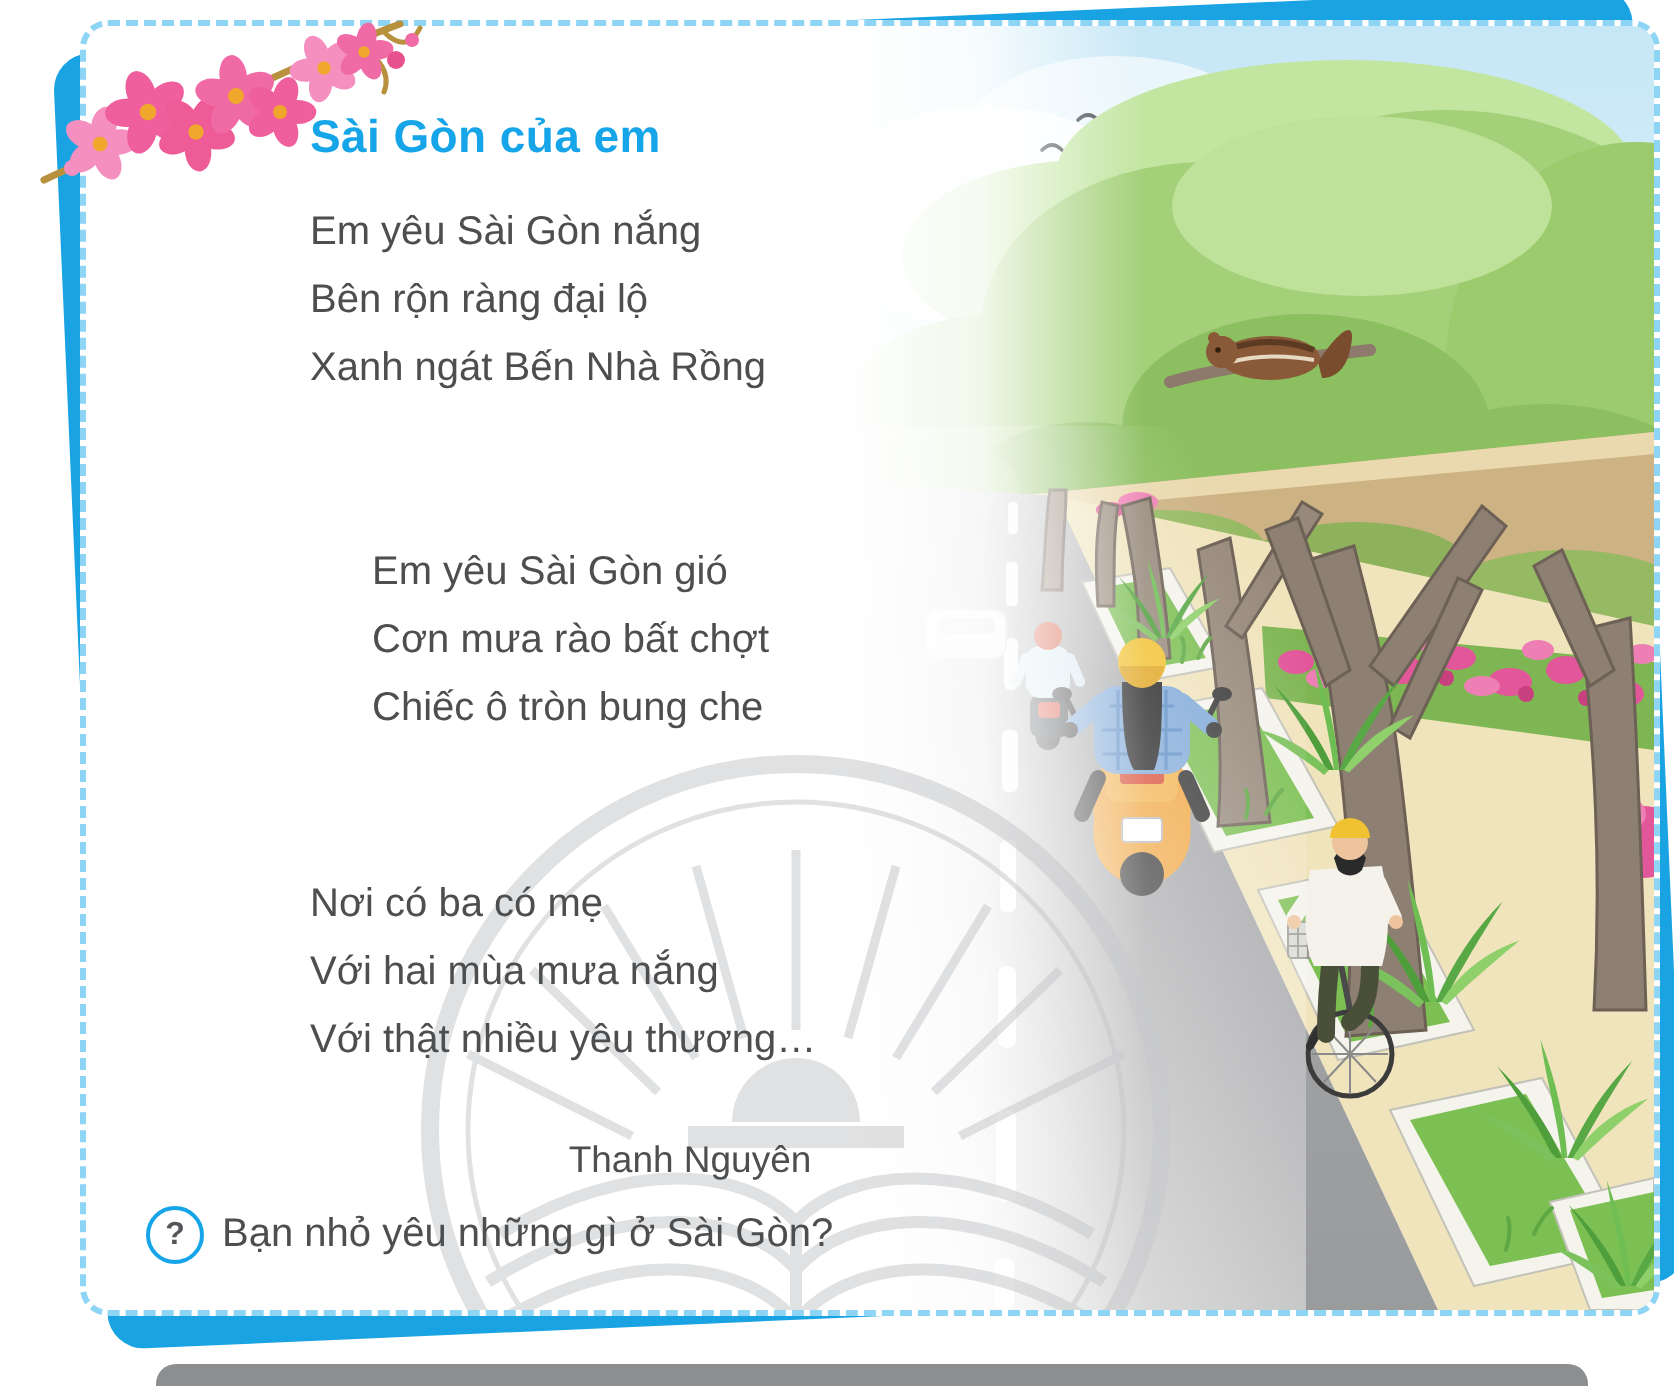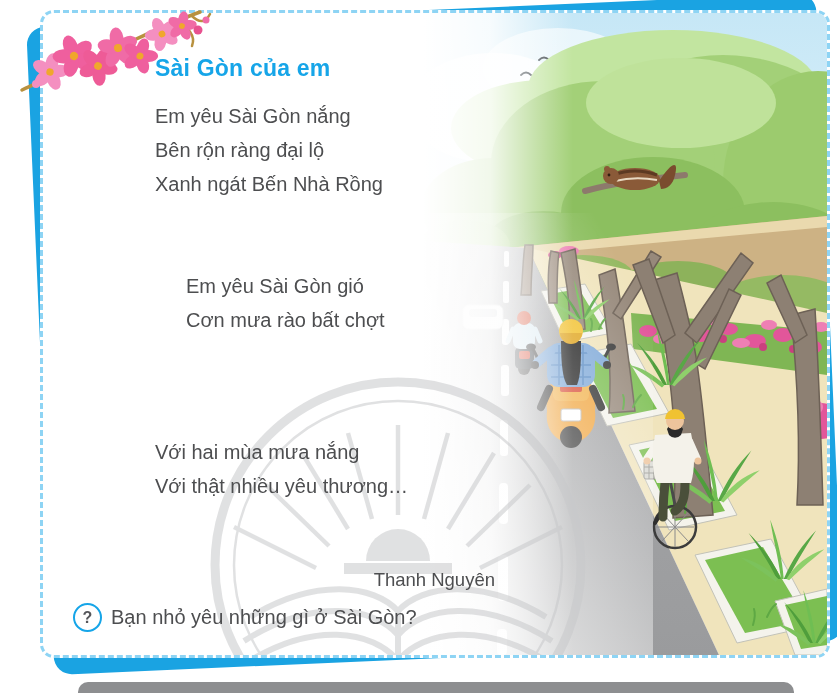--- a/index.html
+++ b/index.html
@@ -20,21 +20,21 @@
 
   .illustration{position:absolute;left:380px;top:0;width:404px;height:642px;z-index:1;}
   .watermark{position:absolute;left:155px;top:352px;width:400px;height:400px;z-index:2;}
 
   .content{position:absolute;inset:0;z-index:3;color:#4d4e50;}
   .title{position:absolute;left:112px;top:42px;margin:0;font-size:23px;font-weight:bold;
          color:#16a5e8;letter-spacing:.2px;}
   .stanza{position:absolute;left:112px;width:310px;}
   .stanza p{margin:0;font-size:20px;line-height:34px;white-space:nowrap;}
   .s1{top:86px;} .s2{top:256px;margin-left:31px;} .s3{top:422px;}
-  .author{position:absolute;left:152px;top:556px;width:300px;text-align:right;
+  .author{position:absolute;left:152px;top:556px;width:300px;text-align:center;
           font-size:18.5px;color:#4d4e50;}
   .question-row{position:absolute;left:30px;top:590px;display:flex;align-items:center;gap:9px;}
   .q-icon{display:inline-flex;align-items:center;justify-content:center;flex:0 0 auto;
           width:25px;height:25px;border:2px solid #16a5e8;border-radius:50%;
           font-size:16px;font-weight:bold;color:#55565a;background:#fff;}
   .q-text{font-size:20px;white-space:nowrap;}
 
   .blossom{position:absolute;left:16px;top:4px;width:200px;height:100px;z-index:6;}
 </style>
 </head>
@@ -314,23 +314,25 @@
 
       <div class="stanza s1">
         <p>Em yêu Sài Gòn nắng</p>
         <p>Bên rộn ràng đại lộ</p>
         <p>Xanh ngát Bến Nhà Rồng</p>
       </div>
 
       <div class="stanza s2">
         <p>Em yêu Sài Gòn gió</p>
         <p>Cơn mưa rào bất chợt</p>
+        <p>Chiếc ô tròn bung che</p>
       </div>
 
       <div class="stanza s3">
+        <p>Nơi có ba có mẹ</p>
         <p>Với hai mùa mưa nắng</p>
         <p>Với thật nhiều yêu thương…</p>
       </div>
 
       <div class="author">Thanh Nguyên</div>
 
       <div class="question-row">
         <span class="q-icon">
           <span>?</span>
         </span>

